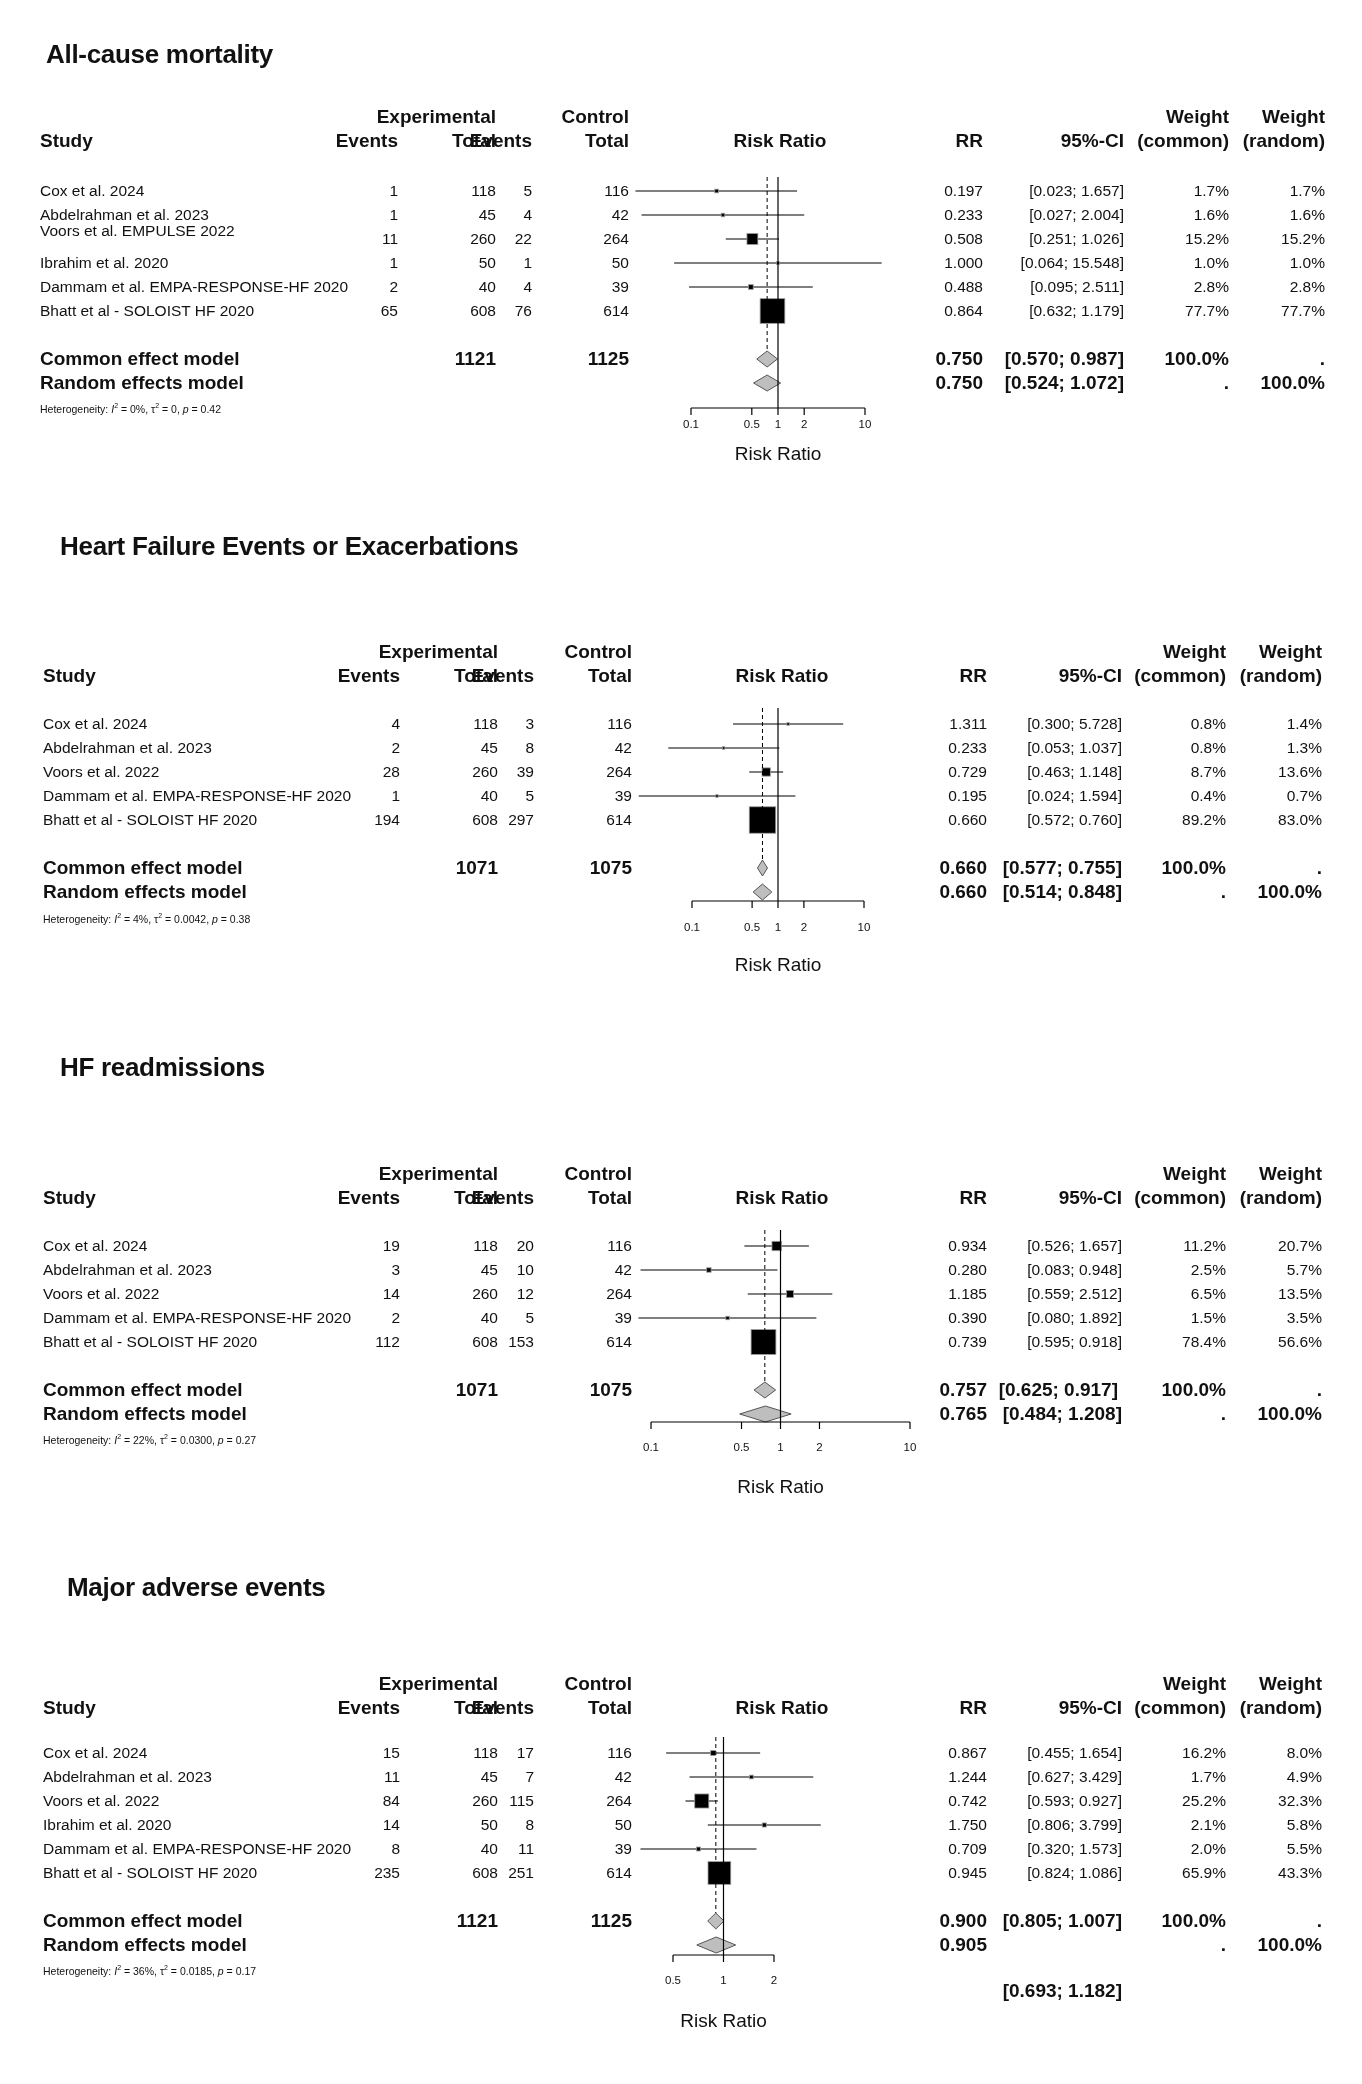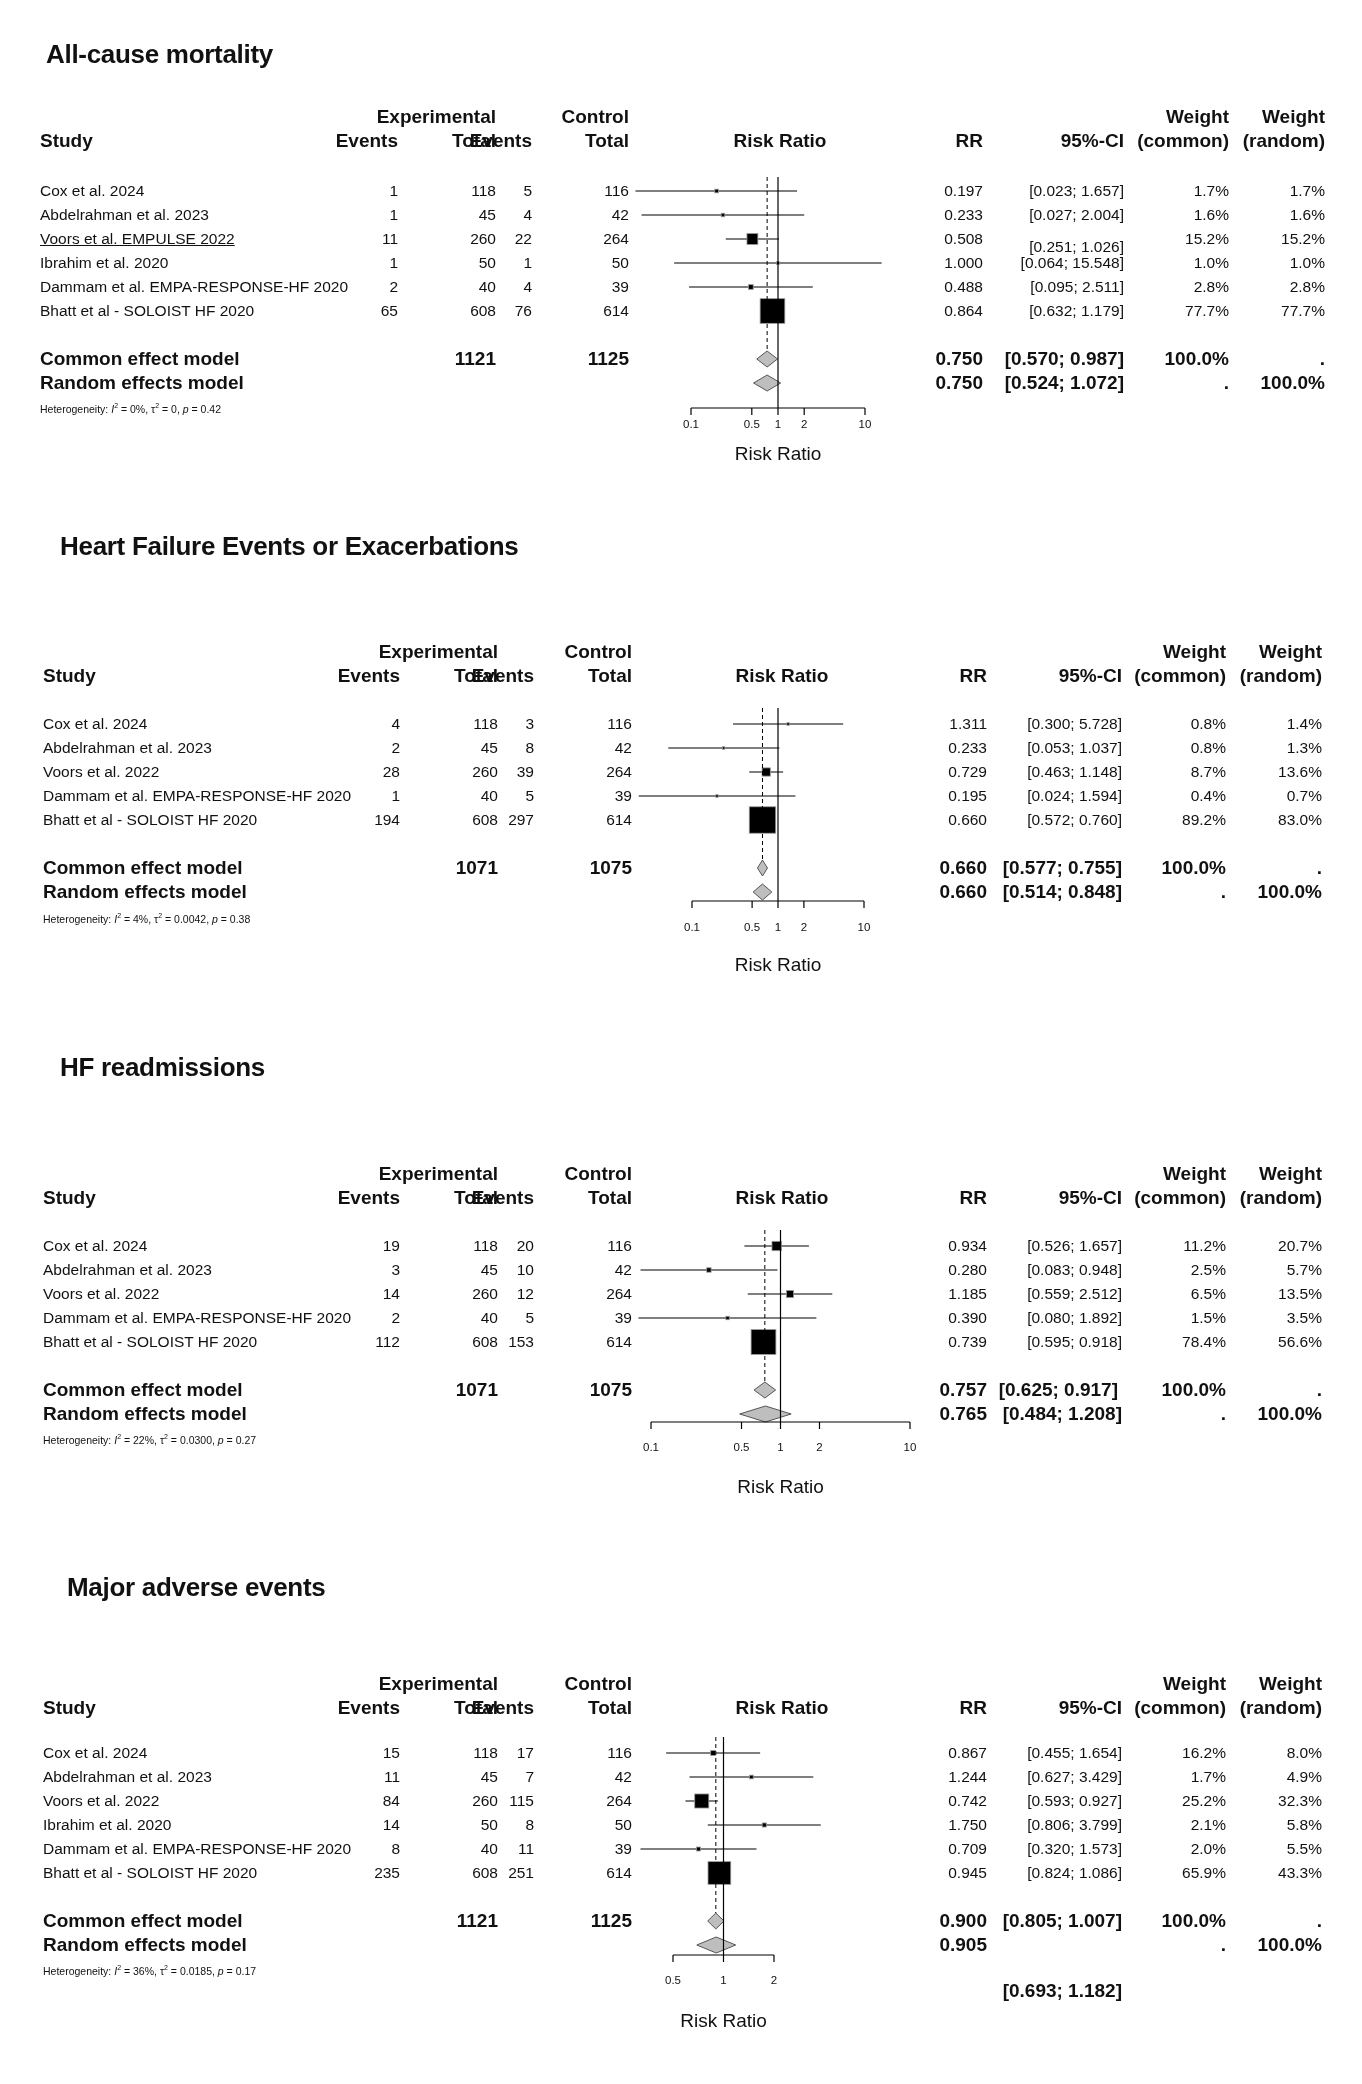--- a/index.html
+++ b/index.html
@@ -47,27 +47,27 @@
       <div class="cell r" style="right: 37px; top: 182px;">1.7%</div>
       <div class="cell" style="left: 40px; top: 206px;">Abdelrahman et al. 2023</div>
       <div class="cell r" style="right: 964px; top: 206px;">1</div>
       <div class="cell r" style="right: 866px; top: 206px;">45</div>
       <div class="cell r" style="right: 830px; top: 206px;">4</div>
       <div class="cell r" style="right: 733px; top: 206px;">42</div>
       <div class="cell r" style="right: 379px; top: 206px;">0.233</div>
       <div class="cell r" style="right: 238px; top: 206px;">[0.027;  2.004]</div>
       <div class="cell r" style="right: 133px; top: 206px;">1.6%</div>
       <div class="cell r" style="right: 37px; top: 206px;">1.6%</div>
-      <div class="cell" style="left: 40px; top: 230px; text-decoration: underline;">Voors et al. EMPULSE 2022</div>
+      <div class="cell" style="left: 40px; top: 222px;">Voors et al. EMPULSE 2022</div>
       <div class="cell r" style="right: 964px; top: 230px;">11</div>
       <div class="cell r" style="right: 866px; top: 230px;">260</div>
       <div class="cell r" style="right: 830px; top: 230px;">22</div>
       <div class="cell r" style="right: 733px; top: 230px;">264</div>
       <div class="cell r" style="right: 379px; top: 230px;">0.508</div>
-      <div class="cell r" style="right: 238px; top: 238px; text-align: center;">[0.251;  1.026]</div>
+      <div class="cell r" style="right: 238px; top: 230px; text-align: center;">[0.251;  1.026]</div>
       <div class="cell r" style="right: 133px; top: 230px;">15.2%</div>
       <div class="cell r" style="right: 37px; top: 230px;">15.2%</div>
       <div class="cell" style="left: 40px; top: 254px;">Ibrahim et al. 2020</div>
       <div class="cell r" style="right: 964px; top: 254px;">1</div>
       <div class="cell r" style="right: 866px; top: 254px;">50</div>
       <div class="cell r" style="right: 830px; top: 254px;">1</div>
       <div class="cell r" style="right: 733px; top: 254px;">50</div>
       <div class="cell r" style="right: 379px; top: 254px;">1.000</div>
       <div class="cell r" style="right: 238px; top: 254px;">[0.064; 15.548]</div>
       <div class="cell r" style="right: 133px; top: 254px;">1.0%</div>

